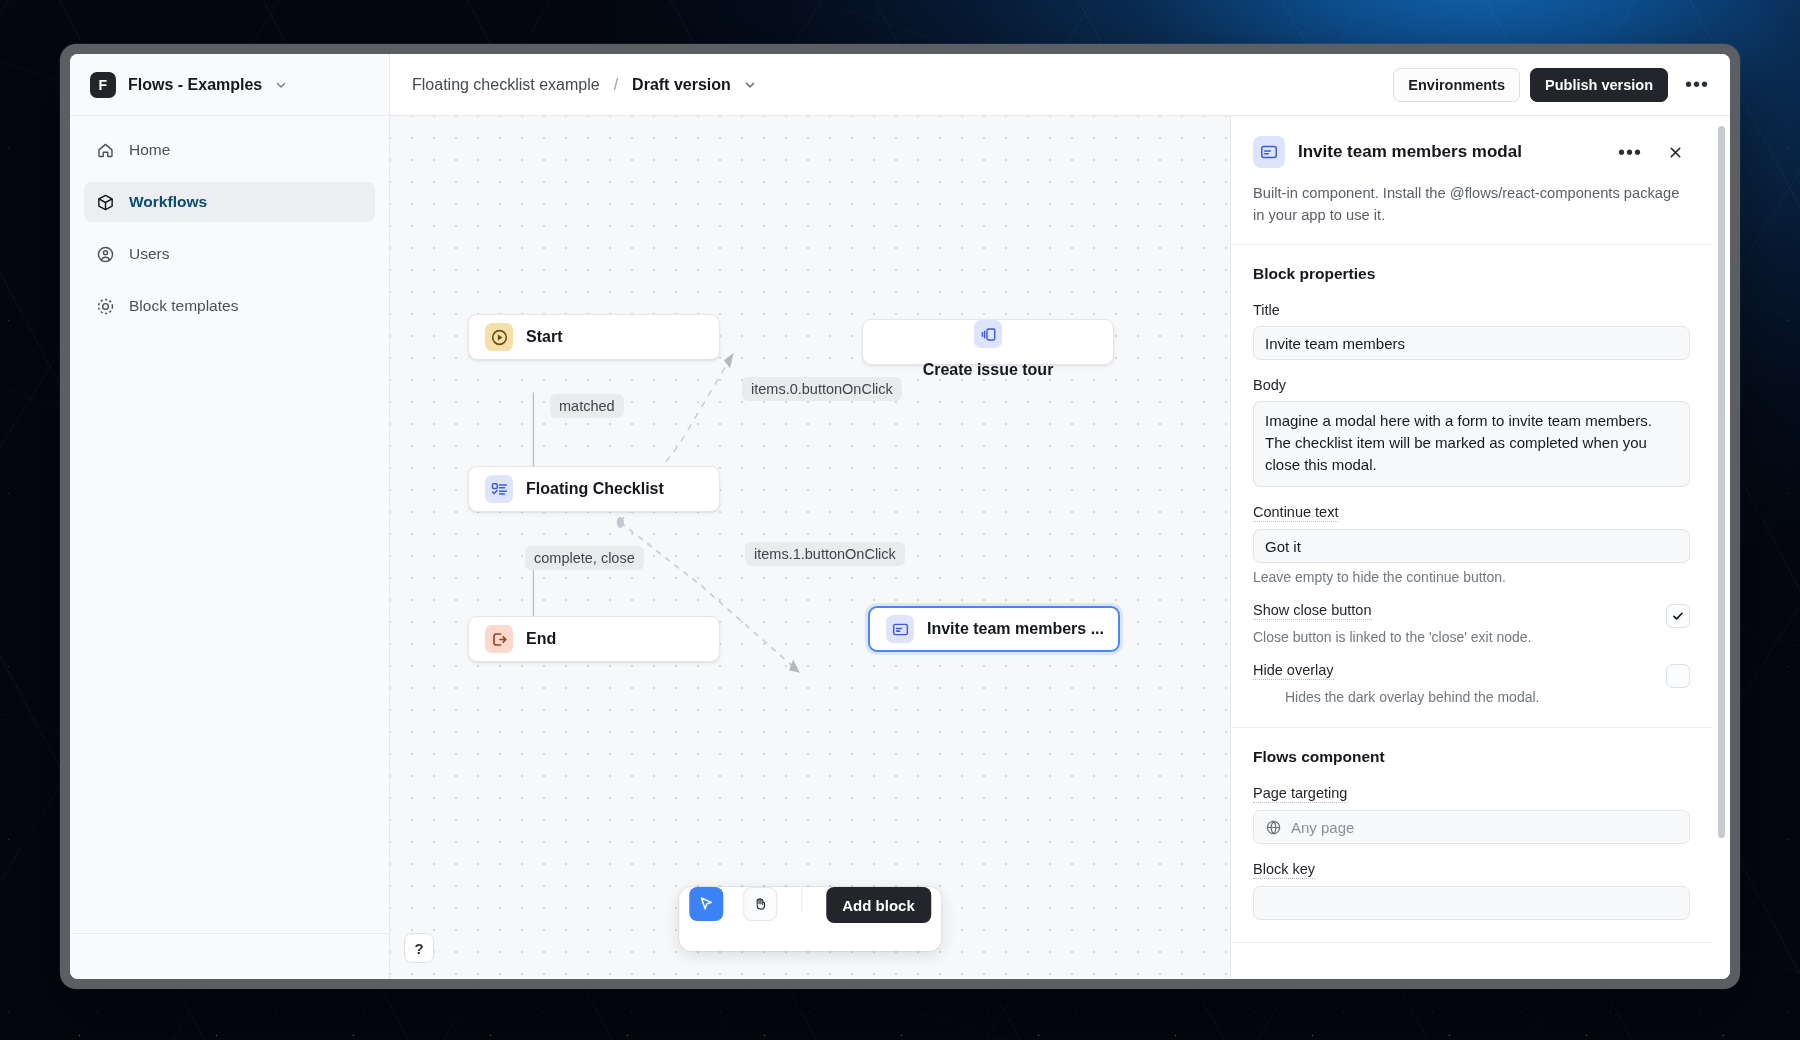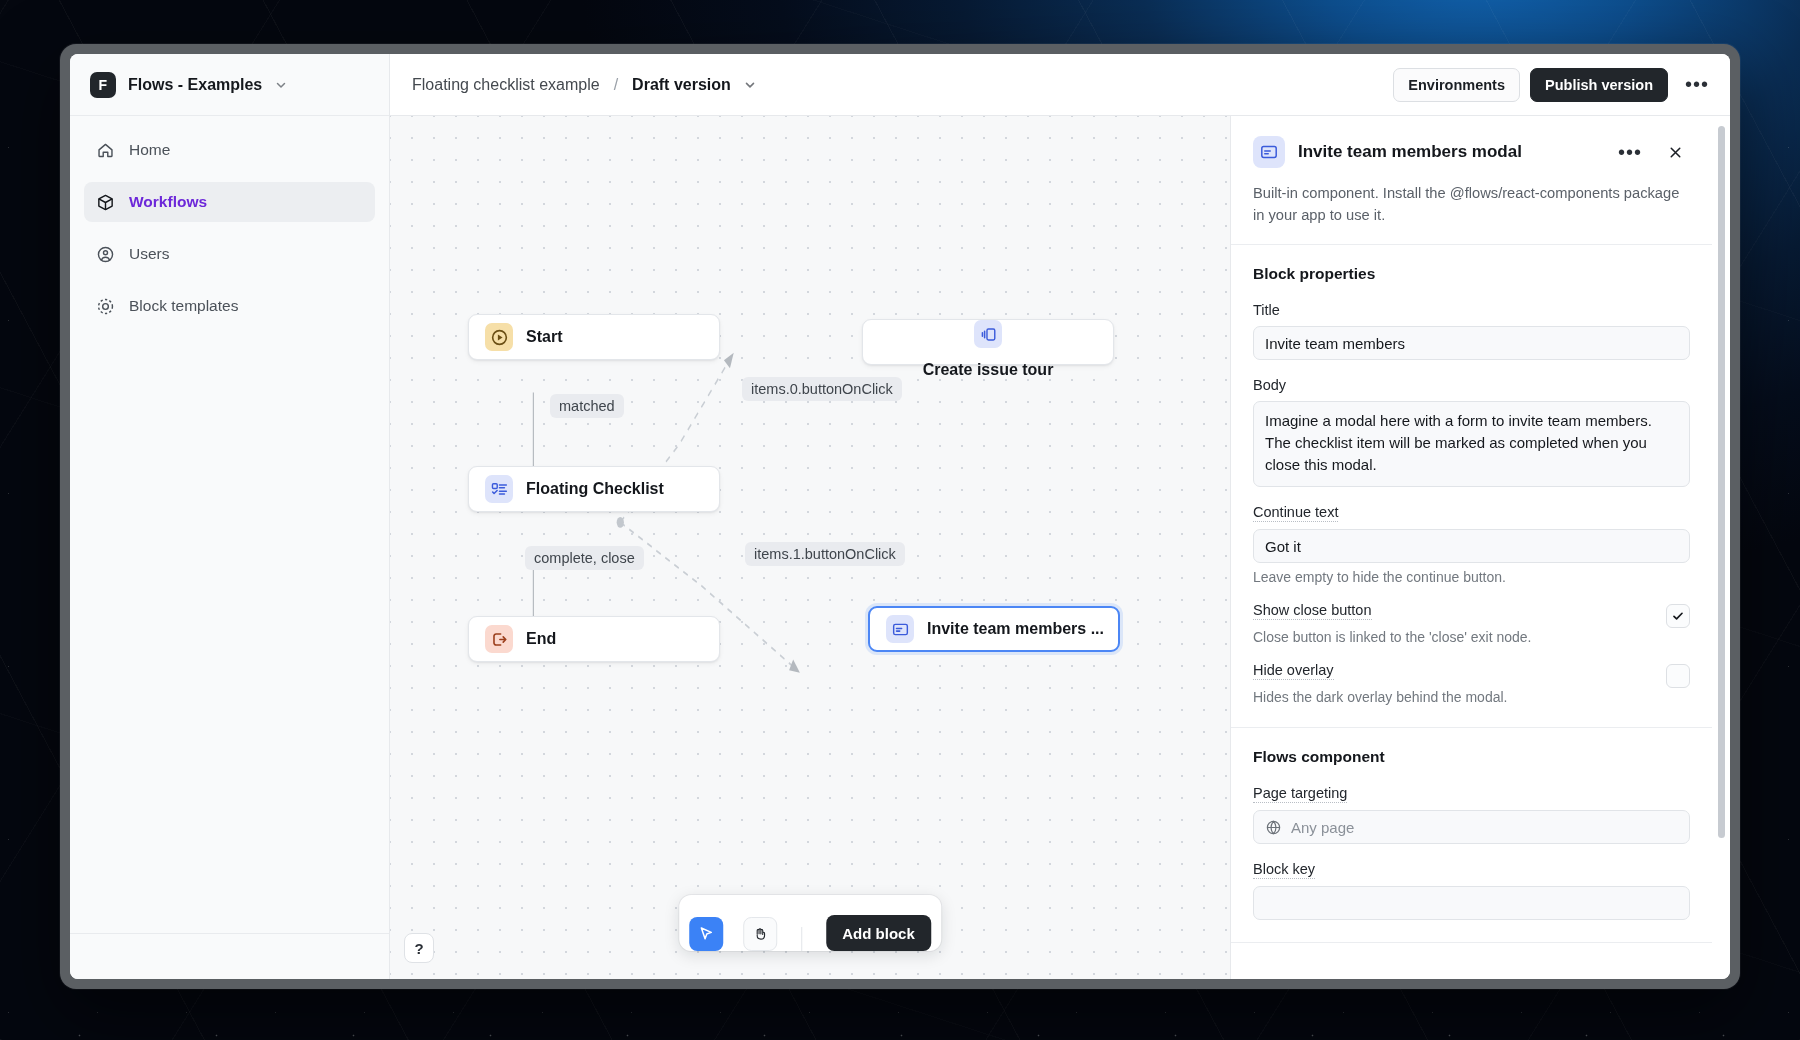--- a/index.html
+++ b/index.html
@@ -74,21 +74,21 @@
   }
   .org-name { font-size: 16px; font-weight: bold; color: #15181d; }
   .chev { width: 14px; height: 14px; flex: 0 0 14px; opacity: .65; }
   .nav { padding: 14px 14px 0 14px; display: flex; flex-direction: column; gap: 12px; }
   .nav-item {
     display: flex; align-items: center; gap: 14px;
     height: 40px; padding: 0 12px; border-radius: 8px;
     font-size: 15.5px; color: #4b5159; cursor: pointer;
   }
   .nav-item .ic { width: 19px; height: 19px; flex: 0 0 19px; display:block; }
-  .nav-item.active { background: #eceef1; color: #6d28d9; font-weight: bold; }
+  .nav-item.active { background: #eceef1; color: #0c4a6e; font-weight: bold; }
   .sidebar-spacer { flex: 1 1 auto; }
   .sidebar-foot { border-top: 1px solid #e9ebee; height: 46px; }
 
   
   .main { flex: 1 1 auto; display: flex; flex-direction: column; min-width: 0; }
   .topbar {
     height: 62px; flex: 0 0 62px;
     border-bottom: 1px solid #e7e9ec;
     display: flex; align-items: center;
     padding: 0 18px 0 22px; gap: 10px;
@@ -157,21 +157,21 @@
     width: 30px; height: 30px; border-radius: 8px;
     border: 1px solid #dfe2e6; background: #fff; color: #2b3037;
     display: flex; align-items: center; justify-content: center;
     font-size: 15px; font-weight: bold; cursor: pointer;
   }
 
   .toolbar {
     position: absolute; left: 50%; transform: translateX(-50%); bottom: 28px;
     background: #fff; border-radius: 12px;
     box-shadow: 0 4px 16px rgba(15,20,28,.13), 0 0 0 1px rgba(20,25,32,.05);
-    height: 56px; display: flex; align-items: flex-end; gap: 20px; padding: 0 10px;
+    height: 64px; display: flex; align-items: flex-start; gap: 20px; padding: 0 10px;
   }
   .tool-btn {
     width: 34px; height: 34px; border-radius: 8px;
     display: flex; align-items: center; justify-content: center; cursor: pointer;
   }
   .tool-btn.active { background: #3b82f6; color: #fff; }
   .tool-btn.plain { background: #fafbfc; border: 1px solid #e4e7eb; color: #24282e; }
   .tool-div { width: 1px; height: 24px; background: #e2e5e9; margin: 0 4px; }
   .addblock {
     height: 36px; background: #22262b; color: #fff; border-radius: 8px;
@@ -459,21 +459,21 @@
               <div class="checkbox checked">
                 <svg width="14" height="14" viewBox="0 0 16 16" fill="none">
                   <path d="M3.4 8.4 6.4 11.3 12.6 4.9" stroke="#15181d" stroke-width="1.9" stroke-linecap="round" stroke-linejoin="round"></path>
                 </svg>
               </div>
             </div>
 
             <div class="toggle-row">
               <div class="toggle-text">
                 <div class="field-label">Hide overlay</div>
-                <div class="hint" style="margin-top:2px;">Hides the dark overlay behind the modal.</div>
+                <div class="hint" style="margin-top:2px;margin-left:32px;">Hides the dark overlay behind the modal.</div>
               </div>
               <div class="checkbox">
                 
               </div>
             </div>
           </div>
 
           <div class="section" style="border-bottom:1px solid #ebedf0;">
             <div class="section-title">Flows component</div>
 

